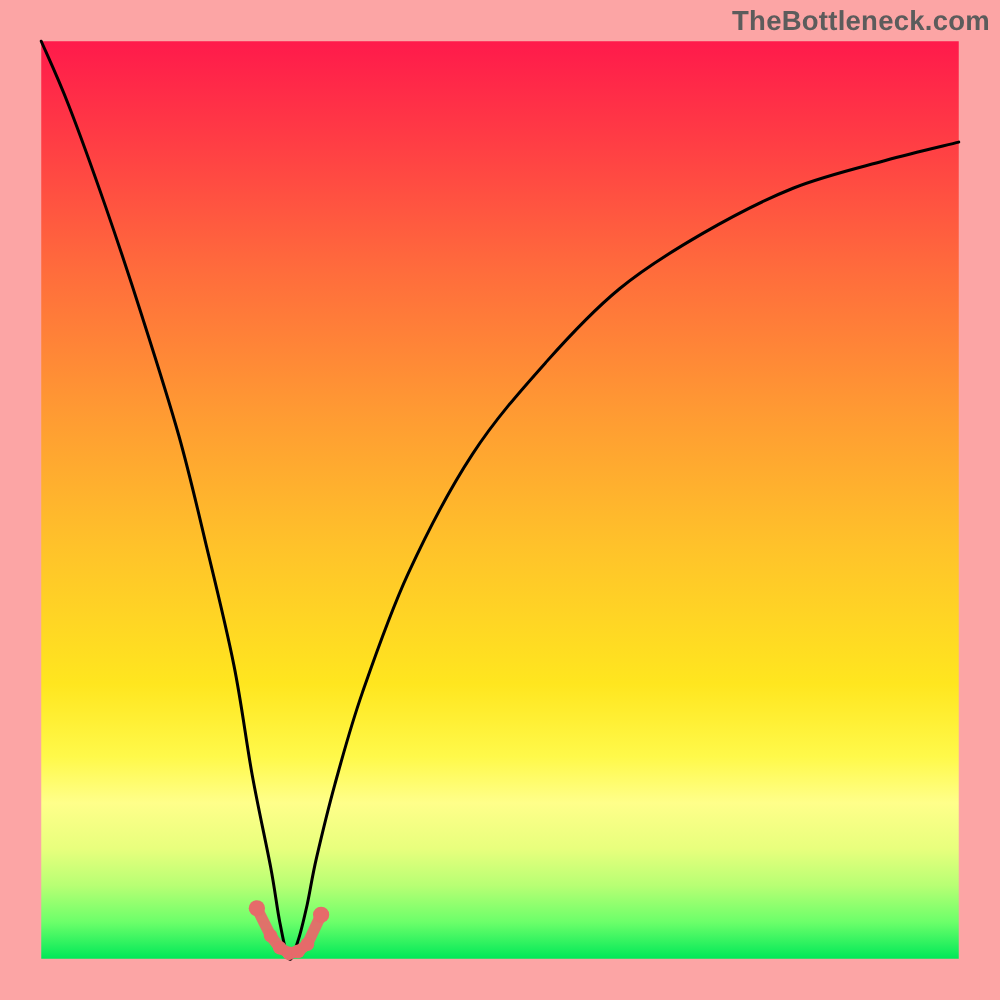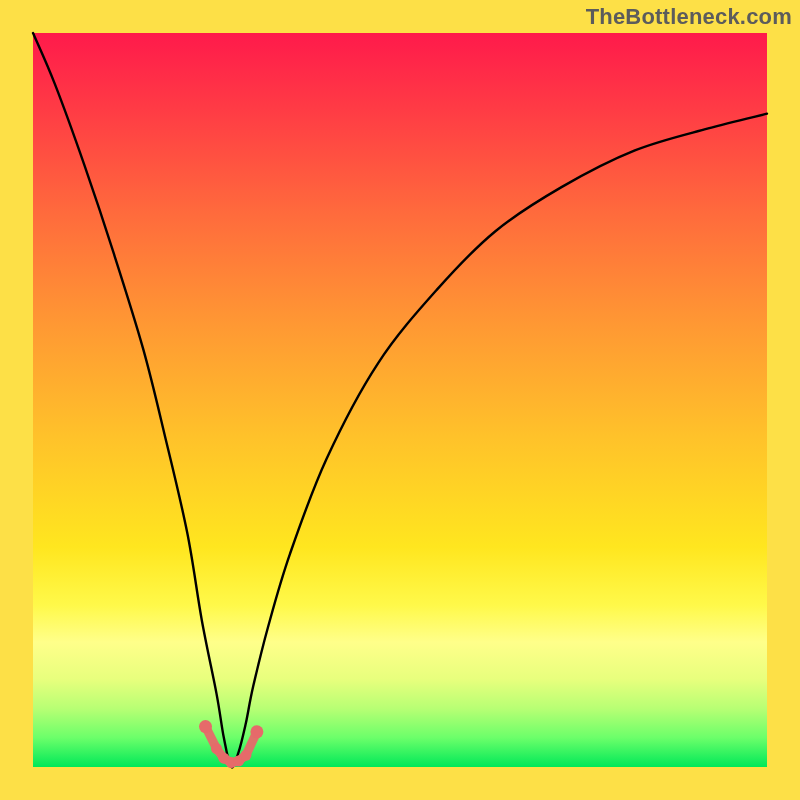--- a/index.html
+++ b/index.html
@@ -10,21 +10,21 @@
     overflow: hidden;
     background: #000;
     font-family: Arial, Helvetica, sans-serif;
   }
   .frame {
     position: absolute;
     top: 0;
     left: 0;
     width: 800px;
     height: 800px;
-    background: #fde047;
+    background: #fca5a5;
   }
   .plot {
     position: absolute;
     top: 33px;
     left: 33px;
     width: 734px;
     height: 734px;
     background: linear-gradient(
       to bottom,
       #ff1a4b 0%,

